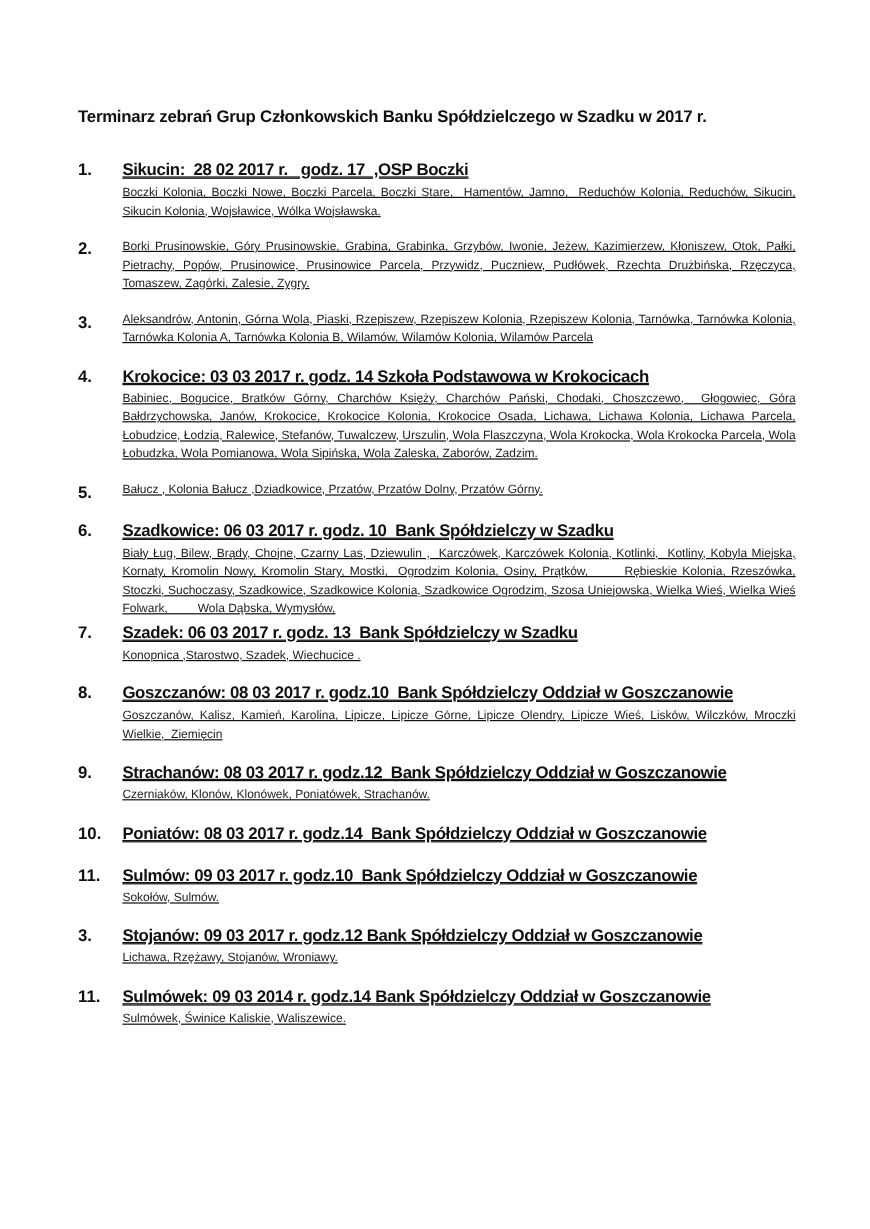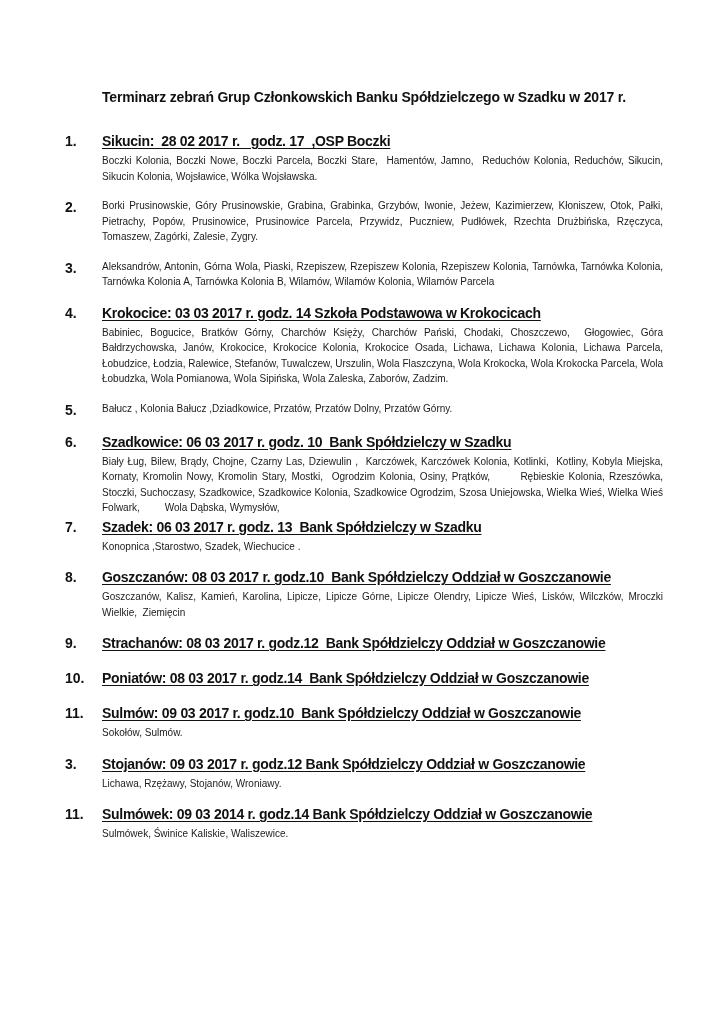--- a/index.html
+++ b/index.html
@@ -14,21 +14,21 @@
     background: #ffffff;
     box-sizing: border-box;
     padding: 88px 62px 0 65px;
     font-family: "Liberation Sans", sans-serif;
     color: #111111;
     overflow: hidden;
   }
   .doc-title {
     font-size: 14px;
     font-weight: bold;
-    text-align: center;
+    text-align: left;
     margin: 0 0 26px 0;
     line-height: 18px;
     letter-spacing: -0.2px;
   }
   .item {
     display: flex;
     align-items: flex-start;
     margin-bottom: 14px;
   }
   .item.tight {
@@ -36,20 +36,21 @@
   }
   .item-num {
     flex: 0 0 37px;
     font-size: 14px;
     font-weight: bold;
     line-height: 18px;
   }
   .item-content {
     flex: 1 1 auto;
     min-width: 0;
+    text-decoration: underline;
   }
   .item-heading {
     font-size: 14px;
     font-weight: bold;
     text-decoration: underline;
     text-underline-offset: 2px;
     margin: 0 0 3px 0;
     line-height: 18px;
     letter-spacing: -0.3px;
     white-space: nowrap;
@@ -127,20 +128,21 @@
     <div class="item-content">
       <h2 class="item-heading">Goszczanów: 08 03 2017 r. godz.10 &nbsp;Bank Spółdzielczy Oddział w Goszczanowie</h2>
       <p class="item-body">Goszczanów, Kalisz, Kamień, Karolina, Lipicze, Lipicze Górne, Lipicze Olendry, Lipicze Wieś, Lisków, Wilczków, Mroczki Wielkie, &nbsp;Ziemięcin</p>
     </div>
   </div>
 
   <div class="item">
     <div class="item-num">9.</div>
     <div class="item-content">
       <h2 class="item-heading">Strachanów: 08 03 2017 r. godz.12 &nbsp;Bank Spółdzielczy Oddział w Goszczanowie</h2>
+      <p class="item-body">Czerniaków, Klonów, Klonówek, Poniatówek, Strachanów.</p>
     </div>
   </div>
 
   <div class="item">
     <div class="item-num">10.</div>
     <div class="item-content">
       <h2 class="item-heading">Poniatów: 08 03 2017 r. godz.14 &nbsp;Bank Spółdzielczy Oddział w Goszczanowie</h2>
     </div>
   </div>
 

